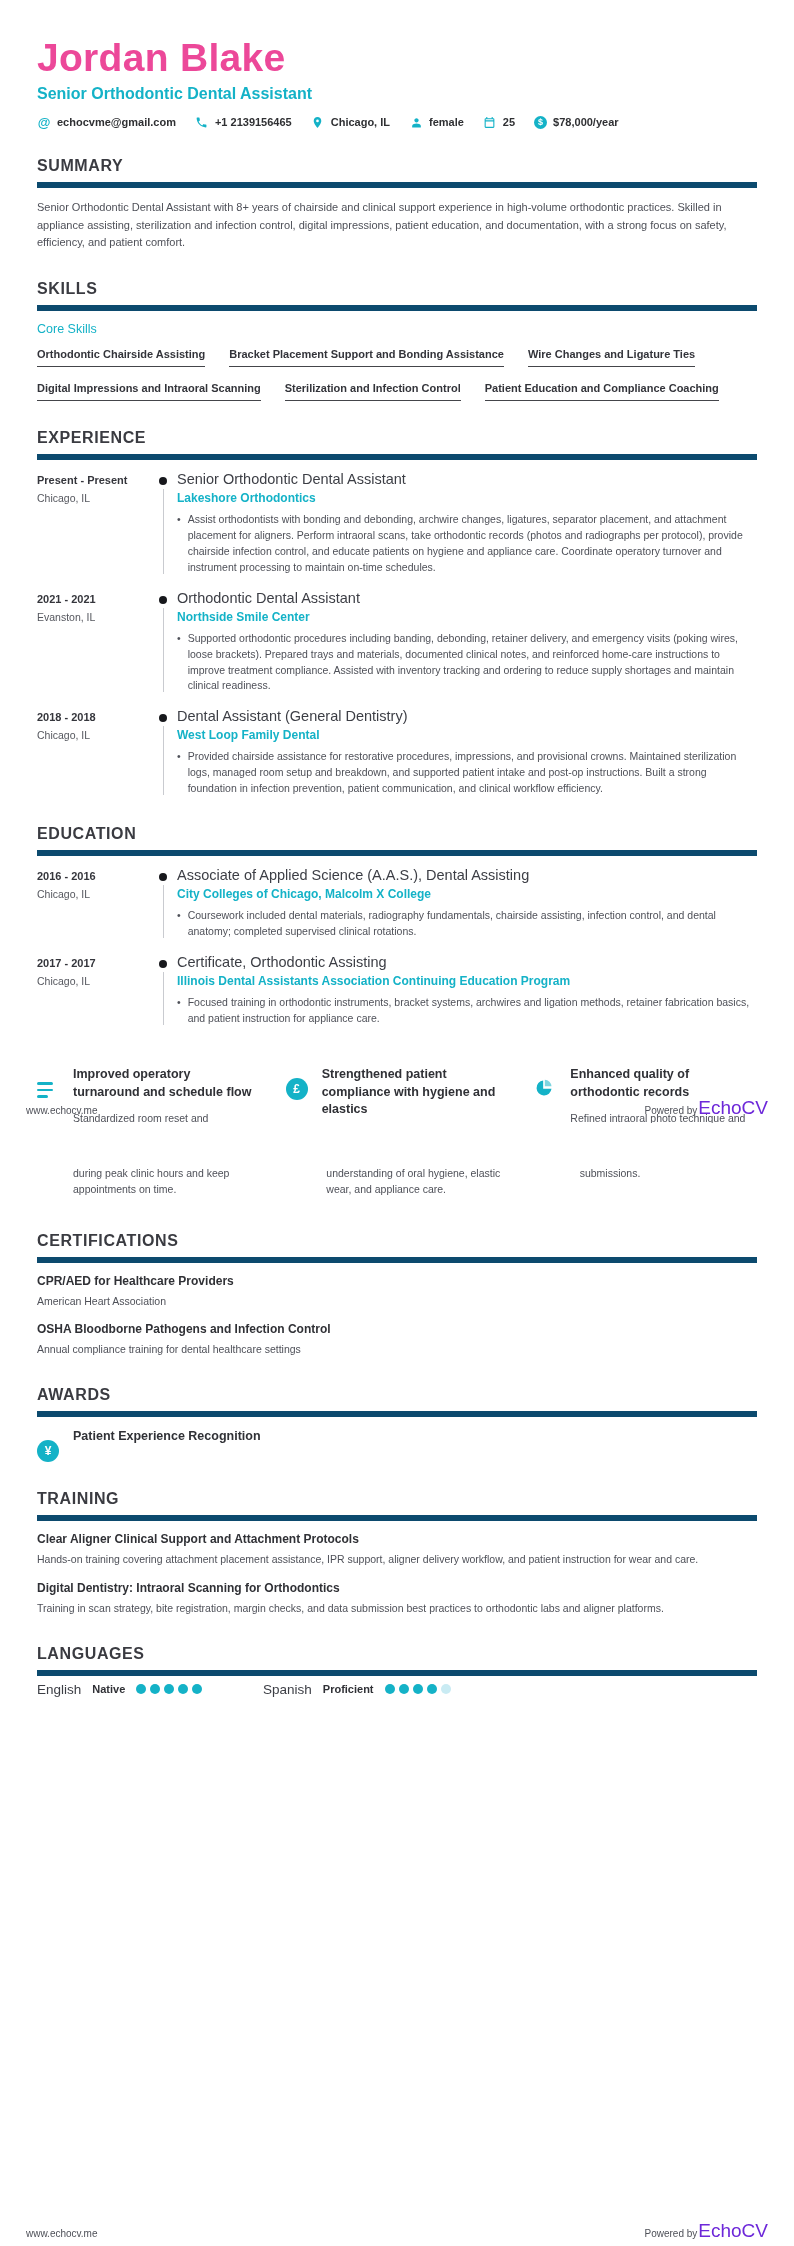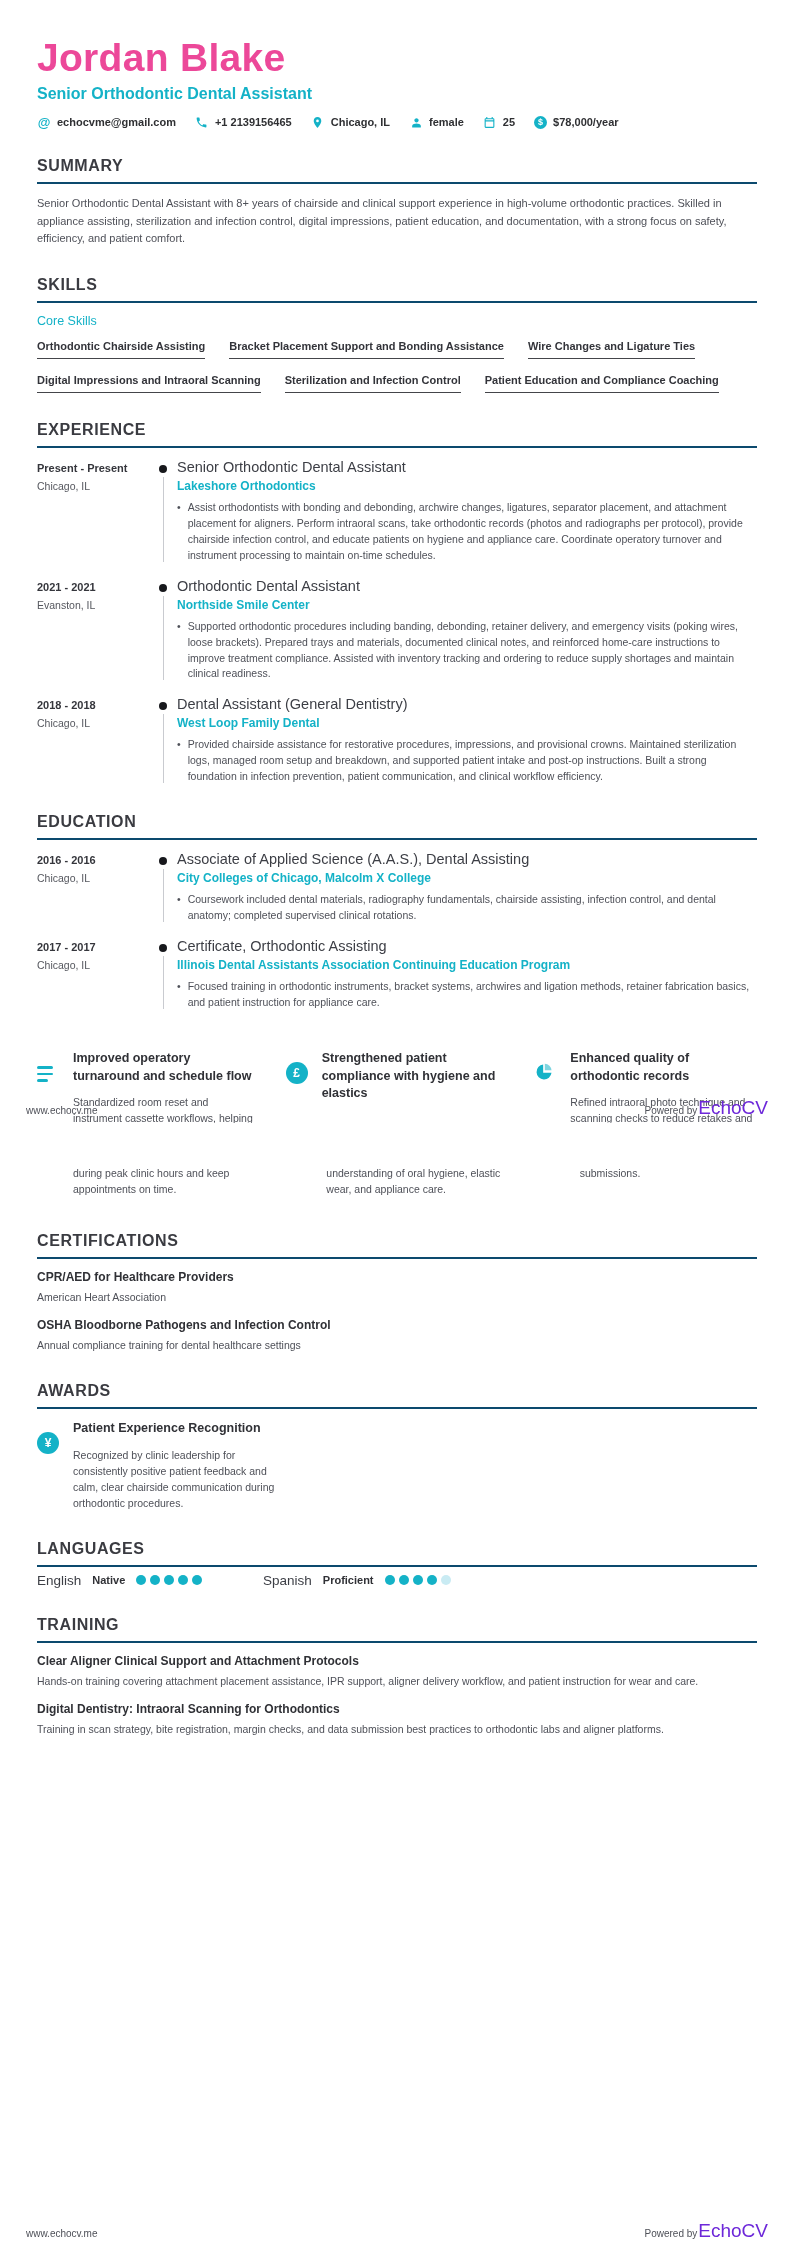--- a/index.html
+++ b/index.html
@@ -23,21 +23,21 @@
   .contacts{display:flex;align-items:center;gap:19px;margin-top:12px;}
   .contact{display:flex;align-items:center;gap:6px;font-size:11px;font-weight:700;color:#2f3033;}
   .cicon{display:inline-flex;align-items:center;justify-content:center;width:14px;height:14px;color:var(--accent);}
   .cicon svg{width:13px;height:13px;fill:var(--accent);}
   .at-glyph{font-size:13px;font-weight:700;color:var(--accent);}
   .dollar-badge{width:13px;height:13px;border-radius:50%;background:var(--accent);color:#fff;font-size:9px;font-weight:700;display:inline-flex;align-items:center;justify-content:center;}
 
   
   .section{margin-top:28px;}
   .sec-head{font-size:16px;font-weight:700;letter-spacing:.6px;color:var(--ink-head);
-    border-bottom:2px solid #0c4a6e;padding-bottom:7px;}
+    border-bottom:6px solid #0c4a6e;padding-bottom:7px;}
   .sec-body{padding-top:11px;}
   .summary-text{font-size:11px;line-height:1.6;color:var(--body);}
 
   
   .skill-group{font-size:12.5px;color:var(--accent);margin-bottom:12px;}
   .pills{display:flex;flex-wrap:wrap;column-gap:24px;row-gap:15px;}
   .pill{font-size:11px;font-weight:700;color:#33343a;border-bottom:1.5px solid #44454a;padding-bottom:6px;}
 
   
   .t-entry{display:grid;grid-template-columns:118px 22px 1fr;margin-bottom:14px;}
@@ -336,22 +336,35 @@
 
     <div class="section">
       <div class="sec-head">AWARDS</div>
       <div class="sec-body">
         <div class="ach-item award-wrap">
           <div class="ach-icon">
             <span class="badge-circle">¥</span>
           </div>
           <div>
             <div class="ach-head">Patient Experience Recognition</div>
-            <div class="ach-body">Recognized by clinic leadership for consistently positive patient feedback and calm, clear chairside communication during orthodontic procedures.</div>
-          </div>
+          </div>
+        </div>
+      </div>
+    </div>
+
+    <div class="section">
+      <div class="sec-head">TRAINING</div>
+      <div class="sec-body">
+        <div class="cred">
+          <div class="cred-name">Clear Aligner Clinical Support and Attachment Protocols</div>
+          <div class="cred-sub">Hands-on training covering attachment placement assistance, IPR support, aligner delivery workflow, and patient instruction for wear and care.</div>
+        </div>
+        <div class="cred">
+          <div class="cred-name">Digital Dentistry: Intraoral Scanning for Orthodontics</div>
+          <div class="cred-sub">Training in scan strategy, bite registration, margin checks, and data submission best practices to orthodontic labs and aligner platforms.</div>
         </div>
       </div>
     </div>
 
     <div class="section">
       <div class="sec-head">LANGUAGES</div>
       <div class="sec-body langs">
         <div class="lang">
           <span class="lang-name">English</span>
           <span class="lang-level">Native</span>
@@ -366,34 +379,20 @@
         <div class="lang">
           <span class="lang-name">Spanish</span>
           <span class="lang-level">Proficient</span>
           <span class="dots">
               <span class="dot"></span>
               <span class="dot"></span>
               <span class="dot"></span>
               <span class="dot"></span>
               <span class="dot empty"></span>
             </span>
-        </div>
-      </div>
-    </div>
-
-    <div class="section">
-      <div class="sec-head">TRAINING</div>
-      <div class="sec-body">
-        <div class="cred">
-          <div class="cred-name">Clear Aligner Clinical Support and Attachment Protocols</div>
-          <div class="cred-sub">Hands-on training covering attachment placement assistance, IPR support, aligner delivery workflow, and patient instruction for wear and care.</div>
-        </div>
-        <div class="cred">
-          <div class="cred-name">Digital Dentistry: Intraoral Scanning for Orthodontics</div>
-          <div class="cred-sub">Training in scan strategy, bite registration, margin checks, and data submission best practices to orthodontic labs and aligner platforms.</div>
         </div>
       </div>
     </div>
 
   </div>
 
   <div class="footer">
     <span class="footer-site">www.echocv.me</span>
     <span class="footer-powered">
       <span>Powered by</span><span class="footer-brand">EchoCV</span>

